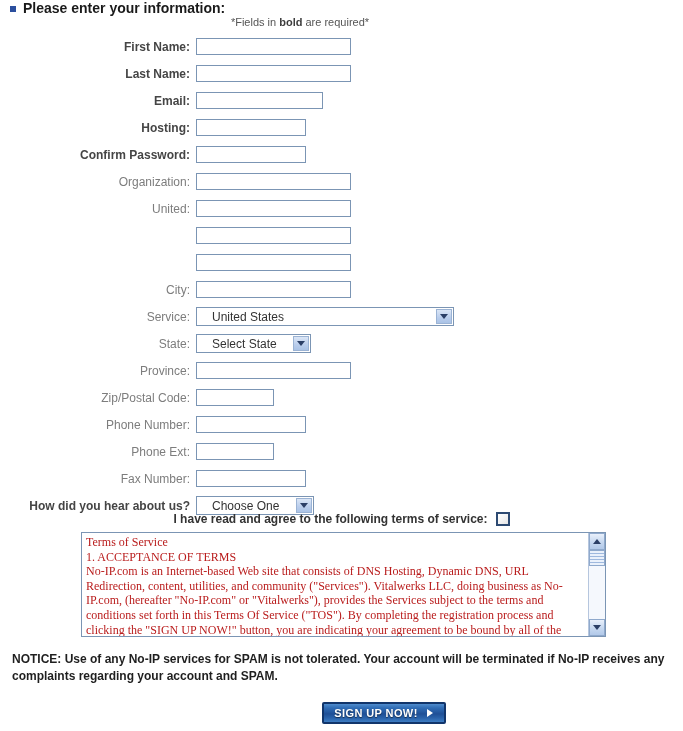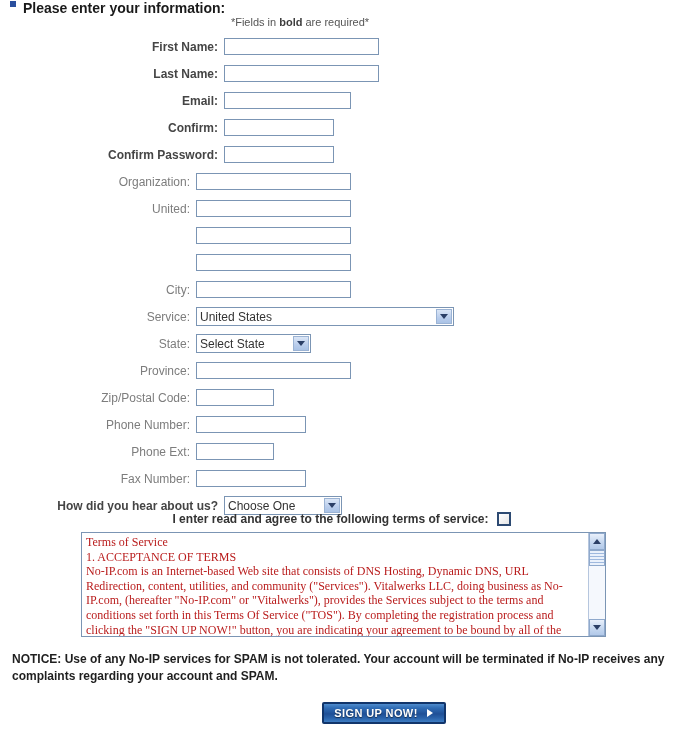--- a/index.html
+++ b/index.html
@@ -16,21 +16,21 @@
     color: #555555;
     overflow: hidden;
   }
 
   
   .page-head {
     position: absolute;
     left: 10px;
     top: 0px;
     display: flex;
-    align-items: flex-start;
+    align-items: center;
     gap: 7px;
   }
   .bullet {
     width: 6px;
     height: 6px;
     background: #2b4f9e;
     display: inline-block;
     position: relative;
     top: 1px;
   }
@@ -70,21 +70,20 @@
     text-align: right;
     padding-right: 6px;
     box-sizing: border-box;
     font-size: 12px;
     color: #7d7d7d;
     white-space: nowrap;
   }
   .flabel.req {
     font-weight: bold;
     color: #454545;
-    margin-left: 28px;
   }
 
   input.txt {
     height: 17px;
     border: 1px solid #7b95b4;
     background: #ffffff;
     font-family: "Liberation Sans", sans-serif;
     font-size: 12px;
     color: #222;
     padding: 0 2px;
@@ -98,21 +97,21 @@
 
   
   .sel {
     display: inline-flex;
     align-items: center;
     justify-content: space-between;
     height: 19px;
     border: 1px solid #7b95b4;
     background: #ffffff;
     box-sizing: border-box;
-    padding-left: 3px;
+    padding-left: 15px;
     font-size: 12px;
     color: #333;
     cursor: default;
   }
   .sel .seltext { white-space: nowrap; overflow: hidden; }
   .sel .arrowbox {
     width: 16px;
     height: 15px;
     margin-right: 1px;
     background: linear-gradient(to bottom, #dbe6f6 0%, #b9cdec 60%, #aac3e6 100%);
@@ -292,21 +291,21 @@
     </div>
     <div class="frow">
       <div class="flabel req">Last Name:</div>
       <input type="text" class="txt w155" value="" style="">
     </div>
     <div class="frow">
       <div class="flabel req">Email:</div>
       <input type="text" class="txt w127" value="" style="">
     </div>
     <div class="frow">
-      <div class="flabel req">Confirm:</div>
+      <div class="flabel req">Hosting:</div>
       <input type="text" class="txt w110" value="" style="">
     </div>
     <div class="frow">
       <div class="flabel req">Confirm Password:</div>
       <input type="text" class="txt w110" value="" style="">
     </div>
     <div class="frow">
       <div class="flabel">Organization:</div>
       <input type="text" class="txt w155" value="" style="">
     </div>
@@ -369,21 +368,21 @@
       <div class="sel sel-hear">
         <span class="seltext">Choose One</span>
         <span class="arrowbox">
           <span class="chev"></span>
         </span>
       </div>
     </div>
   </div>
 
 <div class="agree-row">
-  <span class="agree-text">I enter read and agree to the following terms of service:</span>
+  <span class="agree-text">I have read and agree to the following terms of service:</span>
   <span class="checkbox"></span>
 </div>
 
 <div class="terms-wrap">
   <div class="terms-text">Terms of Service
 1. ACCEPTANCE OF TERMS
 No-IP.com is an Internet-based Web site that consists of DNS Hosting, Dynamic DNS, URL Redirection, content, utilities, and community ("Services"). Vitalwerks LLC, doing business as No-IP.com, (hereafter "No-IP.com" or "Vitalwerks"), provides the Services subject to the terms and conditions set forth in this Terms Of Service ("TOS"). By completing the registration process and clicking the "SIGN UP NOW!" button, you are indicating your agreement to be bound by all of the terms and conditions of</div>
   <div class="scrollbar">
     <div class="sb-btn">
         <span class="sb-up"></span>

